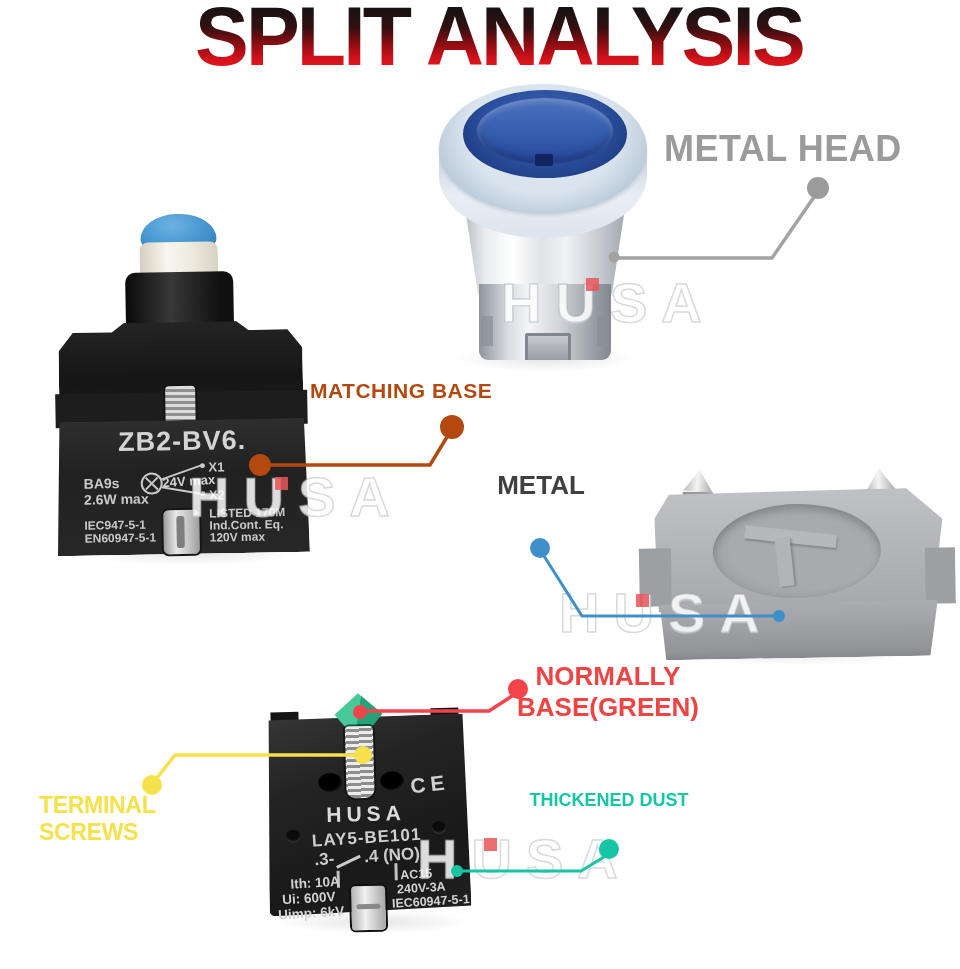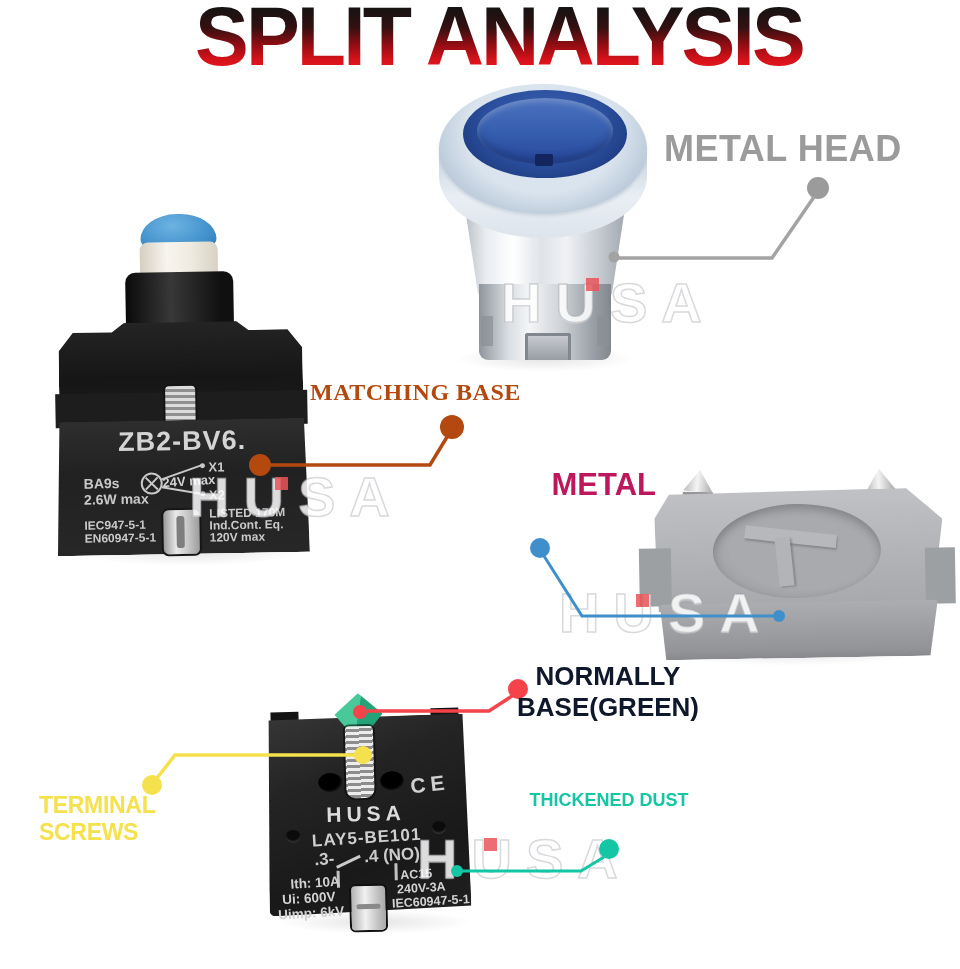--- a/index.html
+++ b/index.html
@@ -18,23 +18,23 @@
   
   .wm{
     position:absolute; font-size:56px; font-weight:bold; letter-spacing:14px;
     color:rgba(255,255,255,0.62); -webkit-text-stroke:1.5px rgba(150,154,162,0.38);
     text-shadow:0 1px 1px rgba(255,255,255,0.6); z-index:30; pointer-events:none;
   }
   .wm-sq{ position:absolute; width:13px; height:13px; background:rgba(233,85,90,0.85); }
   
   .callout-label{ position:absolute; font-weight:bold; z-index:40; }
   .lbl-metal-head{ left:645px; top:128px; width:250px; font-size:36px; color:#9b9b9b; letter-spacing:0.5px;}
-  .lbl-matching-base{ left:291px; top:379px; width:270px; font-size:24px; color:#b3490f; letter-spacing:0.5px;font-family:Liberation Serif, serif;}
-  .lbl-buckle{ left:407px; top:469px; width:230px; font-size:31px; line-height:32px; color:#be185d; text-align:right;}
-  .lbl-normally{ left:483px; top:661px; width:212px; font-size:26px; line-height:31px; color:#0f172a; text-align:center;}
+  .lbl-matching-base{ left:291px; top:379px; width:270px; font-size:21px; color:#b3490f; letter-spacing:0.5px;}
+  .lbl-buckle{ left:407px; top:469px; width:230px; font-size:26px; line-height:32px; color:#404040; text-align:center;}
+  .lbl-normally{ left:483px; top:661px; width:212px; font-size:26px; line-height:31px; color:#ef4444; text-align:center;}
   .lbl-terminal{ left:20px; top:792px; width:220px; font-size:23px; color:#f5e14c; letter-spacing:-0.3px;}
   .lbl-dust{ left:464px; top:786px; width:252px; font-size:18px; line-height:29px; color:#14c6a4; text-align:center;}
   
   .abs{position:absolute;}
   .shadow{ position:absolute; border-radius:50%;
     background:radial-gradient(ellipse at center, rgba(110,112,122,0.18) 0%, rgba(110,112,122,0) 70%); z-index:1;}
   svg.overlay{ position:absolute; left:0; top:0; z-index:35; pointer-events:none;}
   
   .prod-head{ left:410px; top:84px; width:230px; height:285px; z-index:10;}
   .mh-body{ position:absolute; left:28px; top:118px; width:176px; height:92px;

